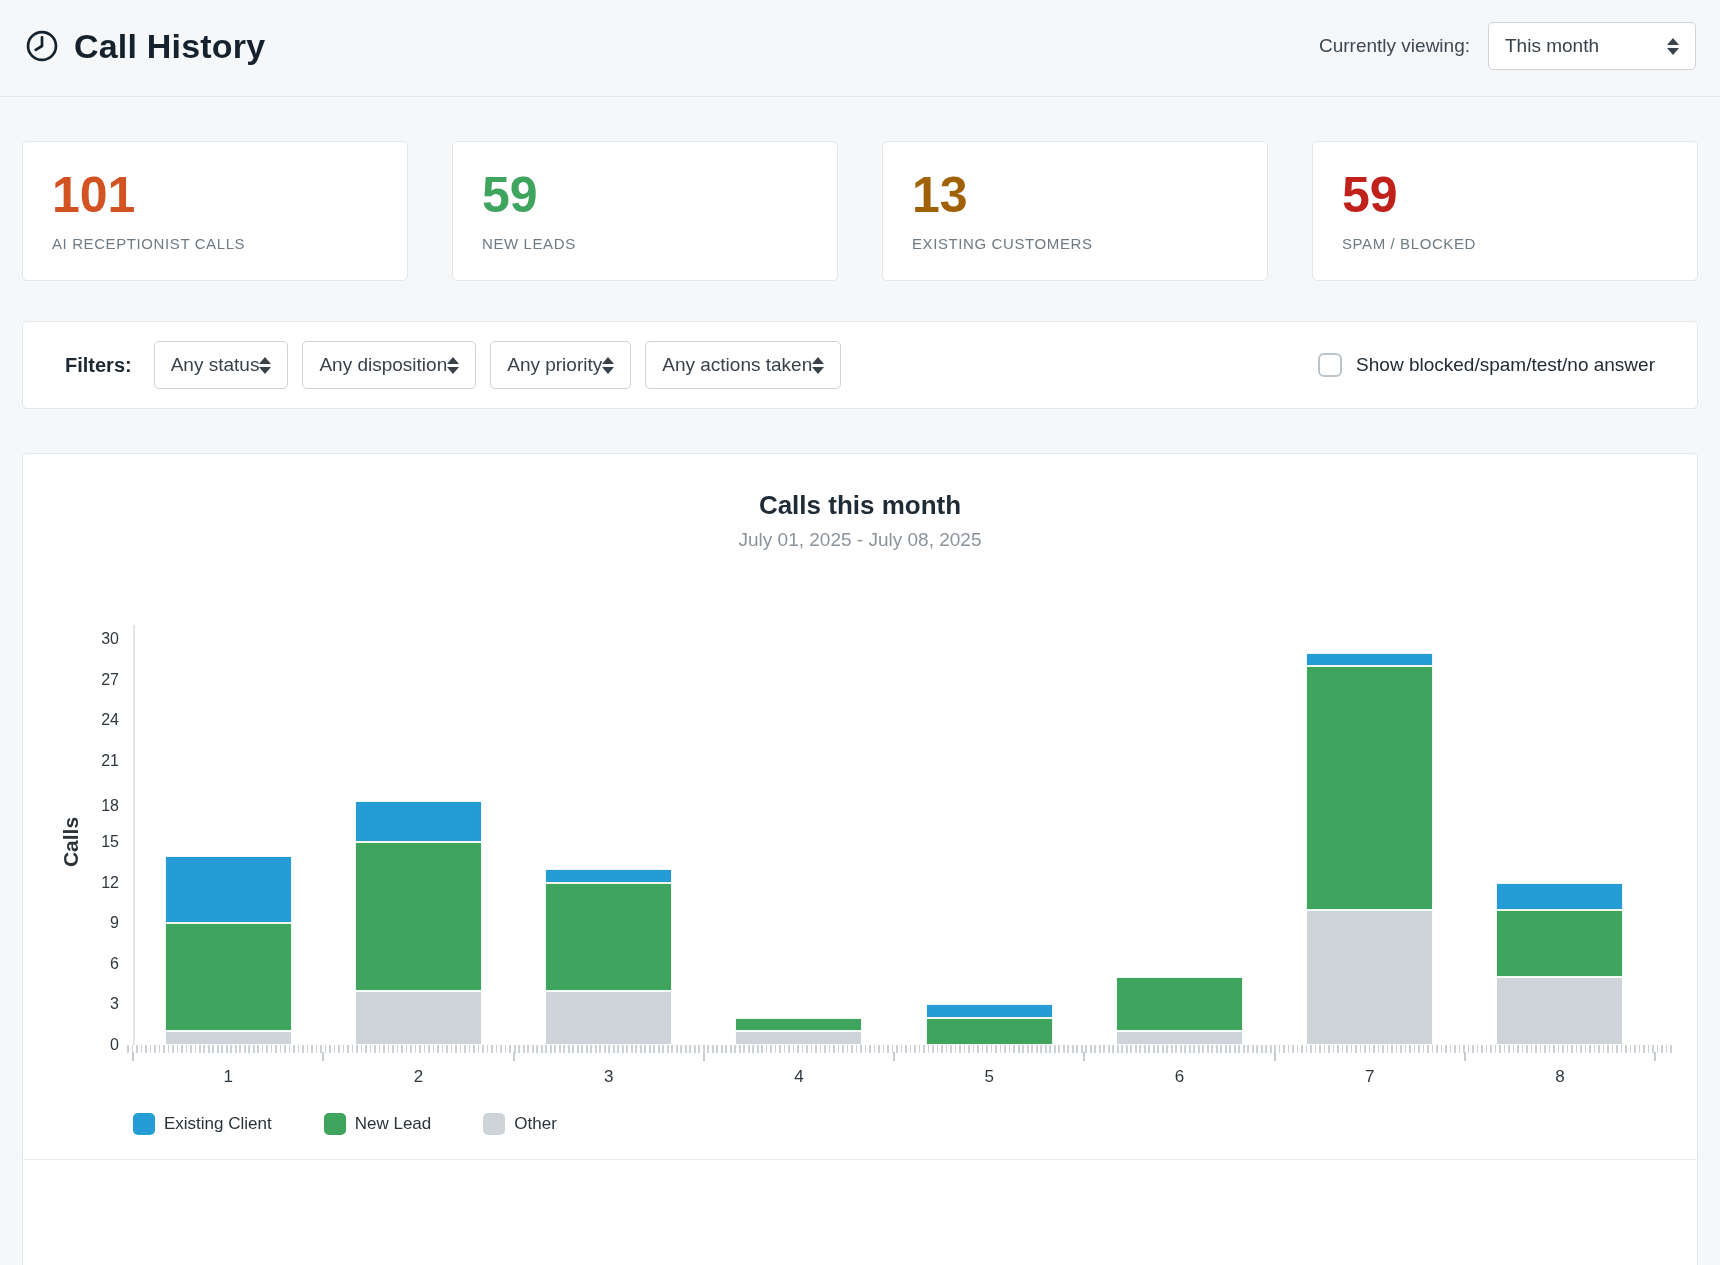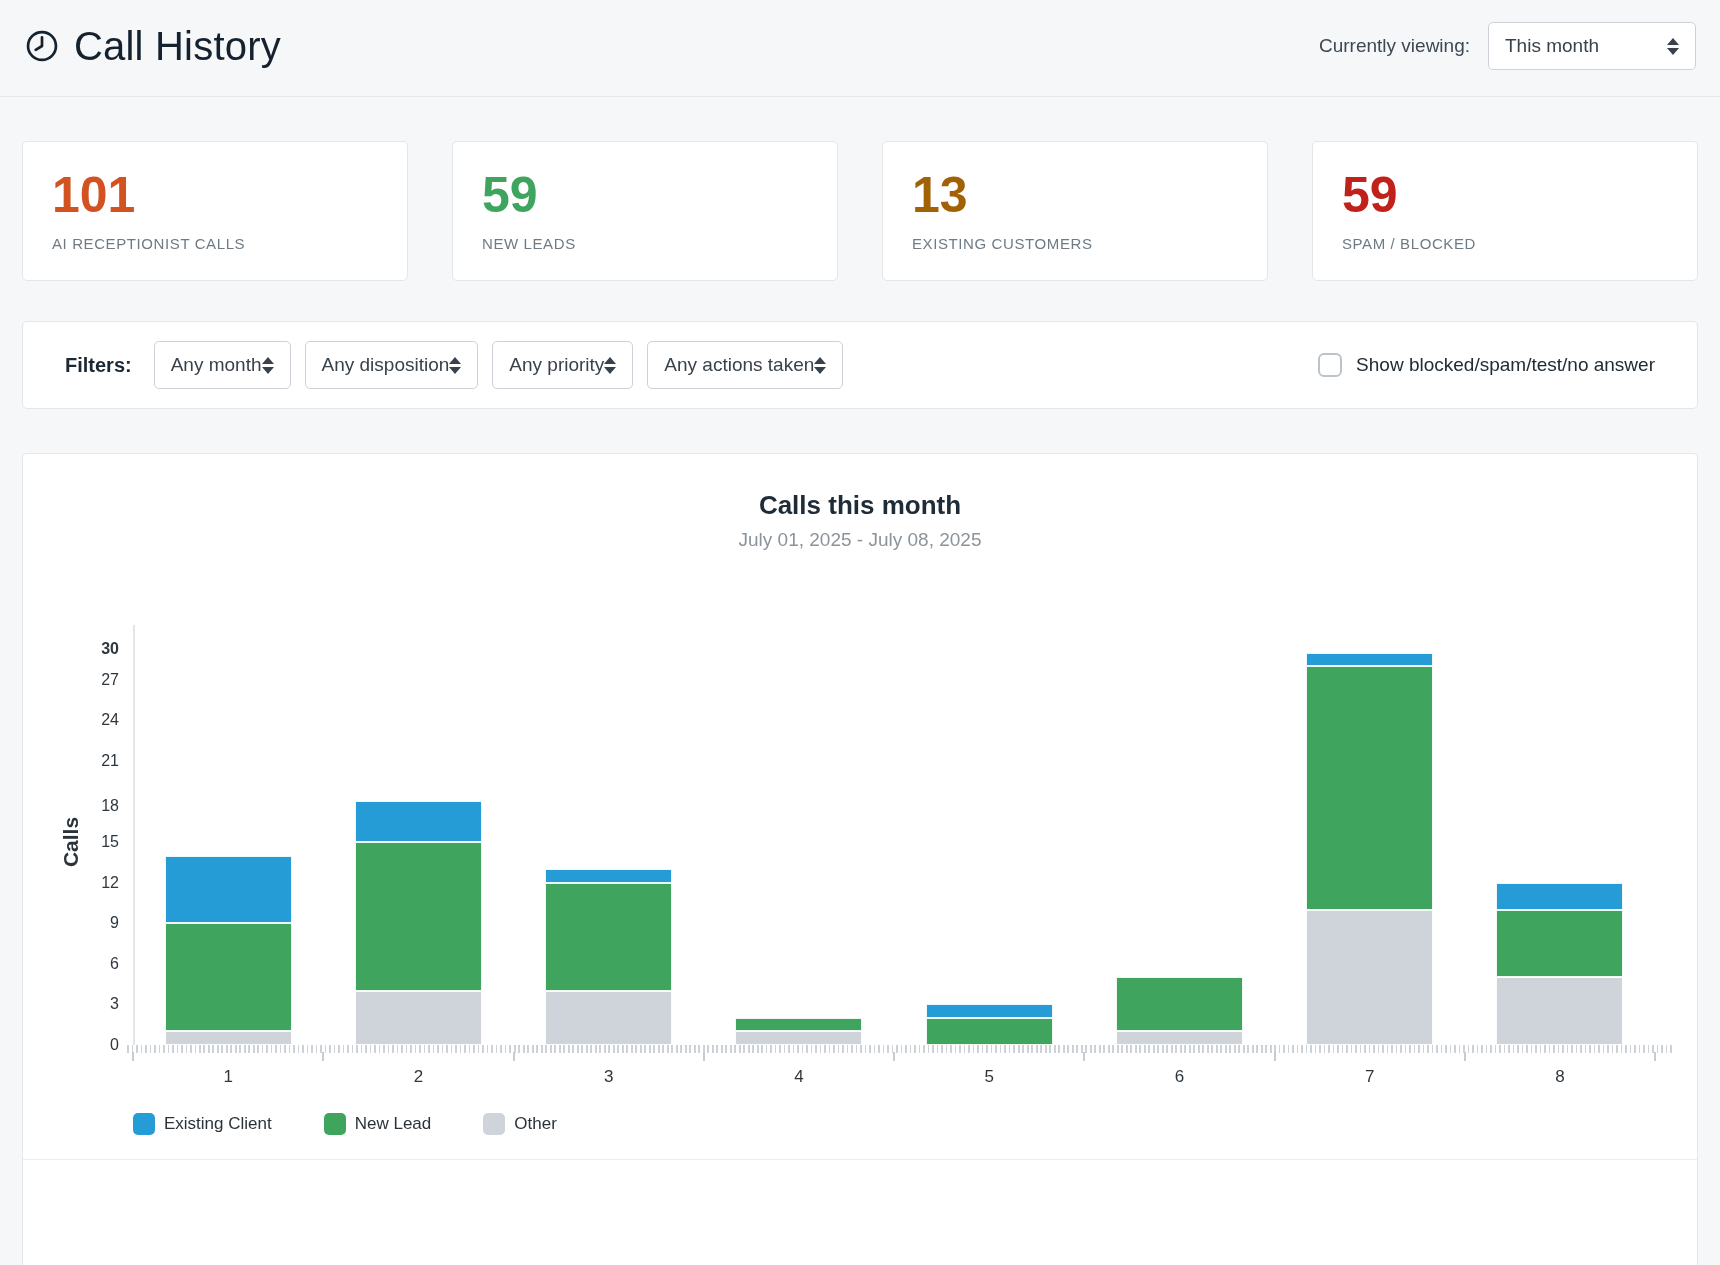--- a/index.html
+++ b/index.html
@@ -6,21 +6,21 @@
   html,body { width:1720px; height:1265px; }
   body {
     background:#f5f7f9;
     font-family:"Liberation Sans", sans-serif;
     color:#1c2833;
     overflow:hidden;
   }
   
   .header { display:flex; align-items:center; padding:22px 24px 26px 24px; border-bottom:1px solid #e6e9ec; }
   .clock-icon { width:36px; height:36px; }
-  .header-title { font-size:40px; font-weight:400; color:#15222e; margin-left:14px; letter-spacing:.2px; }
+  .header-title { font-size:34px; font-weight:700; color:#15222e; margin-left:14px; letter-spacing:.2px; }
   .viewing { margin-left:auto; display:flex; align-items:center; gap:18px; font-size:19px; color:#3e4852; }
   .select {
     background:#fff; border:1px solid #ccd2d8; border-radius:5px; height:48px;
     display:inline-flex; align-items:center; justify-content:space-between;
     padding:0 16px; font-size:19px; color:#39424b; 
   }
   .viewing .select { width:208px; }
   .sorter { display:inline-flex; flex-direction:column; gap:3px; }
   .tri-up { width:0; height:0; border-left:6px solid transparent; border-right:6px solid transparent; border-bottom:7px solid #39424b; }
   .tri-down { width:0; height:0; border-left:6px solid transparent; border-right:6px solid transparent; border-top:7px solid #39424b; }
@@ -111,21 +111,21 @@
     <div class="stat-card">
        <div class="stat-value" style="color:#c0211a">59</div>
        <div class="stat-label">SPAM / BLOCKED</div>
      </div>
   </div>
 
 <div class="filters-card">
   <span class="filters-label">Filters:</span>
   <div class="filter-selects">
       <div class="select">
-       <span>Any month</span>
+       <span>Any status</span>
         <span class="sorter">
           <span class="tri-up"></span>
           <span class="tri-down"></span>
         </span>
       </div>
       <div class="select">
        <span>Any disposition</span>
         <span class="sorter">
           <span class="tri-up"></span>
           <span class="tri-down"></span>
@@ -219,21 +219,21 @@
     <span class="y-tick" style="bottom: 0px;">0</span>
         <span class="y-tick" style="bottom: 40.6px;">3</span>
         <span class="y-tick" style="bottom: 81.2px;">6</span>
         <span class="y-tick" style="bottom: 121.8px;">9</span>
         <span class="y-tick" style="bottom: 162.4px; margin-top: 44px;">12</span>
         <span class="y-tick" style="bottom: 203px;">15</span>
         <span class="y-tick" style="bottom: 239px;">18</span>
         <span class="y-tick" style="bottom: 284.2px;">21</span>
         <span class="y-tick" style="bottom: 324.8px;">24</span>
         <span class="y-tick" style="bottom: 365.4px;">27</span>
-        <span class="y-tick" style="bottom: 396px; font-weight: bold;">30</span>
+        <span class="y-tick" style="bottom: 406px;">30</span>
         <span class="x-tick" style="left: 0%;"></span>
         <span class="x-tick" style="left: 12.5%;"></span>
         <span class="x-tick" style="left: 25%;"></span>
         <span class="x-tick" style="left: 37.5%;"></span>
         <span class="x-tick" style="left: 50%;"></span>
         <span class="x-tick" style="left: 62.5%;"></span>
         <span class="x-tick" style="left: 75%;"></span>
         <span class="x-tick" style="left: 87.5%;"></span>
         <span class="x-tick" style="left: 100%;"></span>
       </div>

